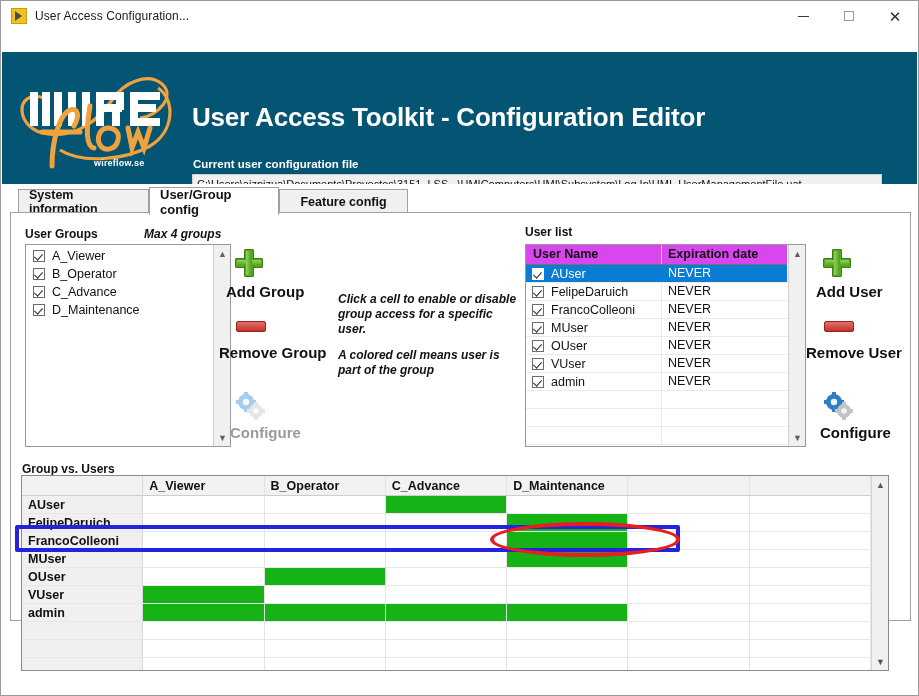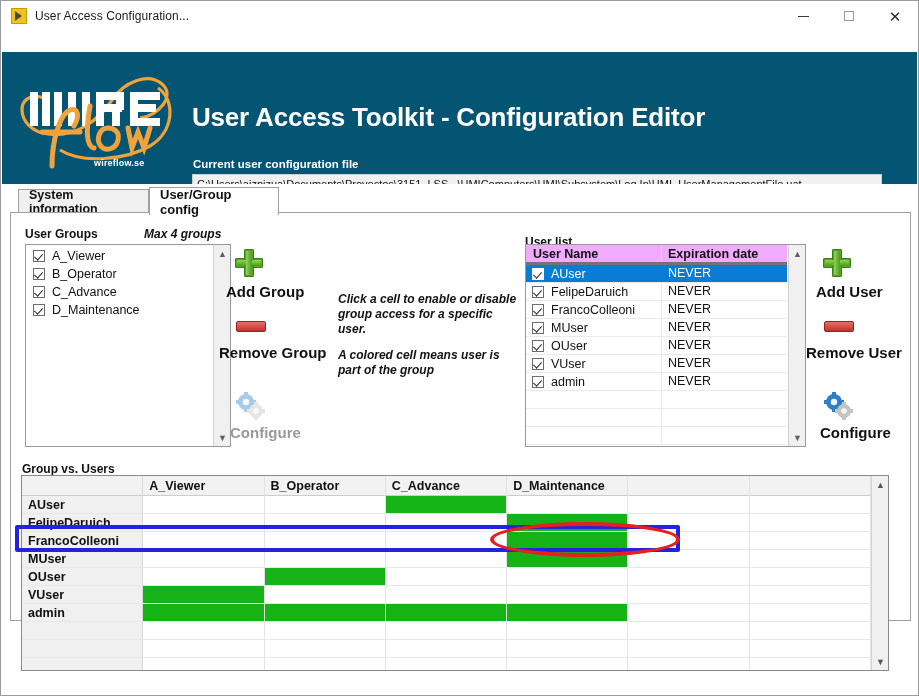--- a/index.html
+++ b/index.html
@@ -161,22 +161,22 @@
   }
   .cbx.checked::after {
     content: ""; position: absolute;
     left: 2px; top: 1px; width: 4px; height: 7px;
     border: solid #2b2b2b; border-width: 0 1.6px 1.6px 0;
     transform: rotate(42deg);
   }
 
   
   .ul-head {
-    display: flex; height: 20px; background: #f0abfc;
-    border-bottom: 3px solid #737373;
+    display: flex; height: 20px; background: #d946ef;
+    border-bottom: 1px solid #737373;
     font-size: 12.5px; font-weight: bold; color: #111;
   }
   .ul-head .c1 { width: 136px; padding-left: 7px; line-height: 19px;
                  border-right: 1px solid #d6d6d6; }
   .ul-head .c2 { flex: 1; padding-left: 6px; line-height: 19px; }
   .ul-row {
     display: flex; height: 18px; font-size: 12.5px; color: #111;
     border-bottom: 1px solid #eaeaea;
   }
   .ul-row .c1 {
@@ -327,20 +327,21 @@
 
     <div class="header-title">User Access Toolkit - Configuration Editor</div>
     <div class="cfg-label">Current user configuration file</div>
     <div class="cfg-path">C:\Users\aizpizua\Documents\Proyectos\3151_LSS...\HMIComputers\HMI\Subsystem\Log In\HMI_UserManagementFile.uat</div>
 
   </div>
 
   <div class="tabstrip">
     <div class="tab tab0">System information</div>
     <div class="tab tab1 active">User/Group config</div>
+    <div class="tab tab2">Feature config</div>
   </div>
 
   <div class="tabpanel">
 
     <div class="sec-label" style="left:14px; top:14px;">User Groups</div>
     <div class="hint-italic" style="left:133px; top:14px;">Max 4 groups</div>
 
     <div class="listbox" id="groups-listbox" style="left:14px; top:31px; width:206px; height:203px;">
       <div id="groups-rows" style="position:absolute; left:0; top:2px; right:18px;">
           <div class="grp-row">
@@ -403,21 +404,21 @@
             </g>
           </g>
         </svg>
       </div>
     </div>
     <div class="btn-caption disabled" style="left:219px; top:211px;">Configure</div>
 
     <div class="hint-italic" style="left:327px; top:135px; width:180px; line-height:15px;">A colored cell means user is part of the group</div>
     <div class="hint-italic" style="left:327px; top:79px; width:180px; line-height:15px;">Click a cell to enable or disable group access for a specific user.</div>
 
-    <div class="sec-label" style="left:514px; top:22px;text-align:center;">User list</div>
+    <div class="sec-label" style="left:514px; top:12px;text-align:center;">User list</div>
     <div class="listbox" style="left:514px; top:31px; width:281px; height:203px;">
       <div style="position:absolute; left:0; top:0; right:18px;">
         <div class="ul-head">
           <div class="c1">User Name</div>
           <div class="c2">Expiration date</div>
         </div>
         <div id="user-rows">
             <div class="ul-row selected">
               <div class="c1">
                 <span class="cbx checked"></span>

